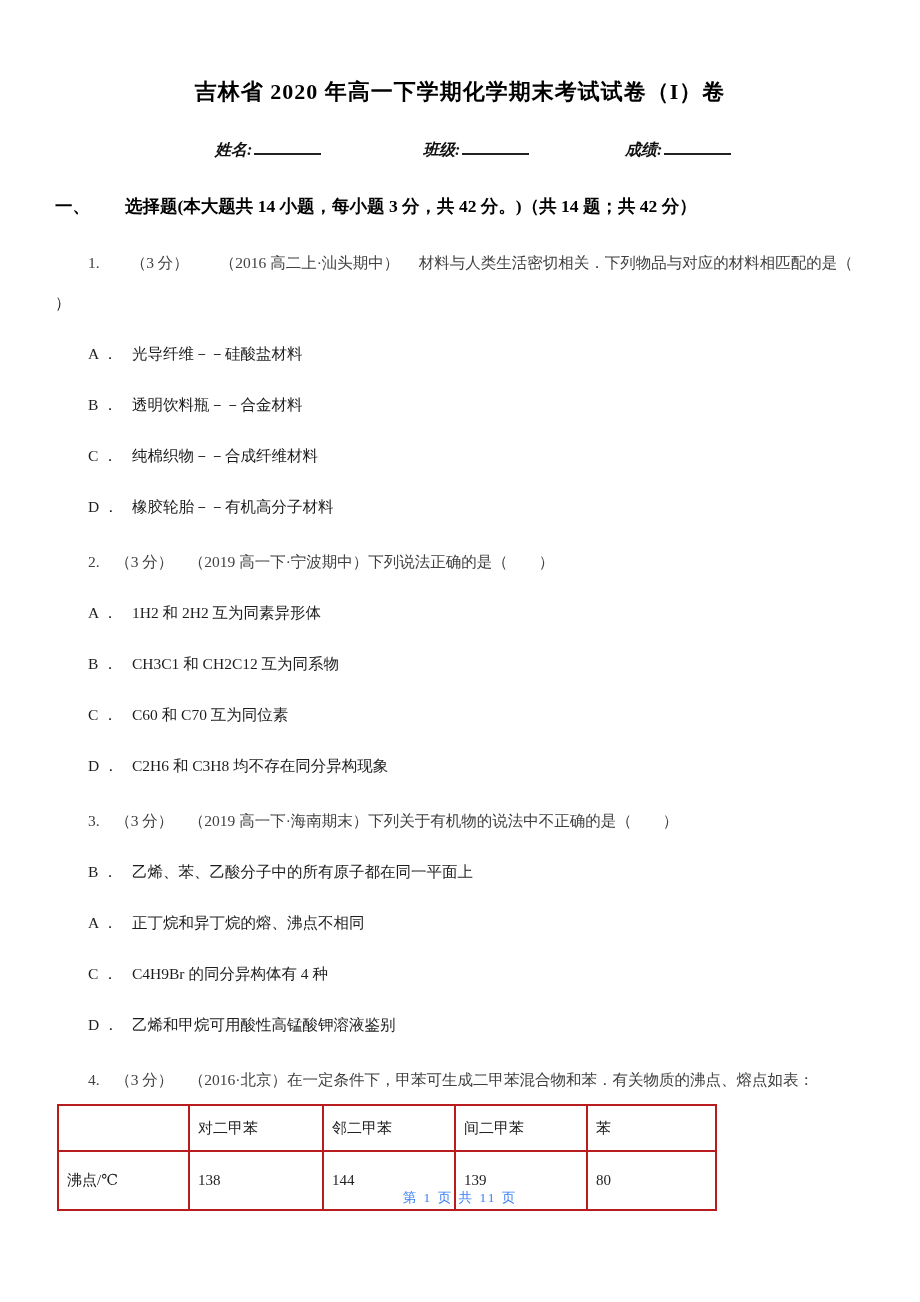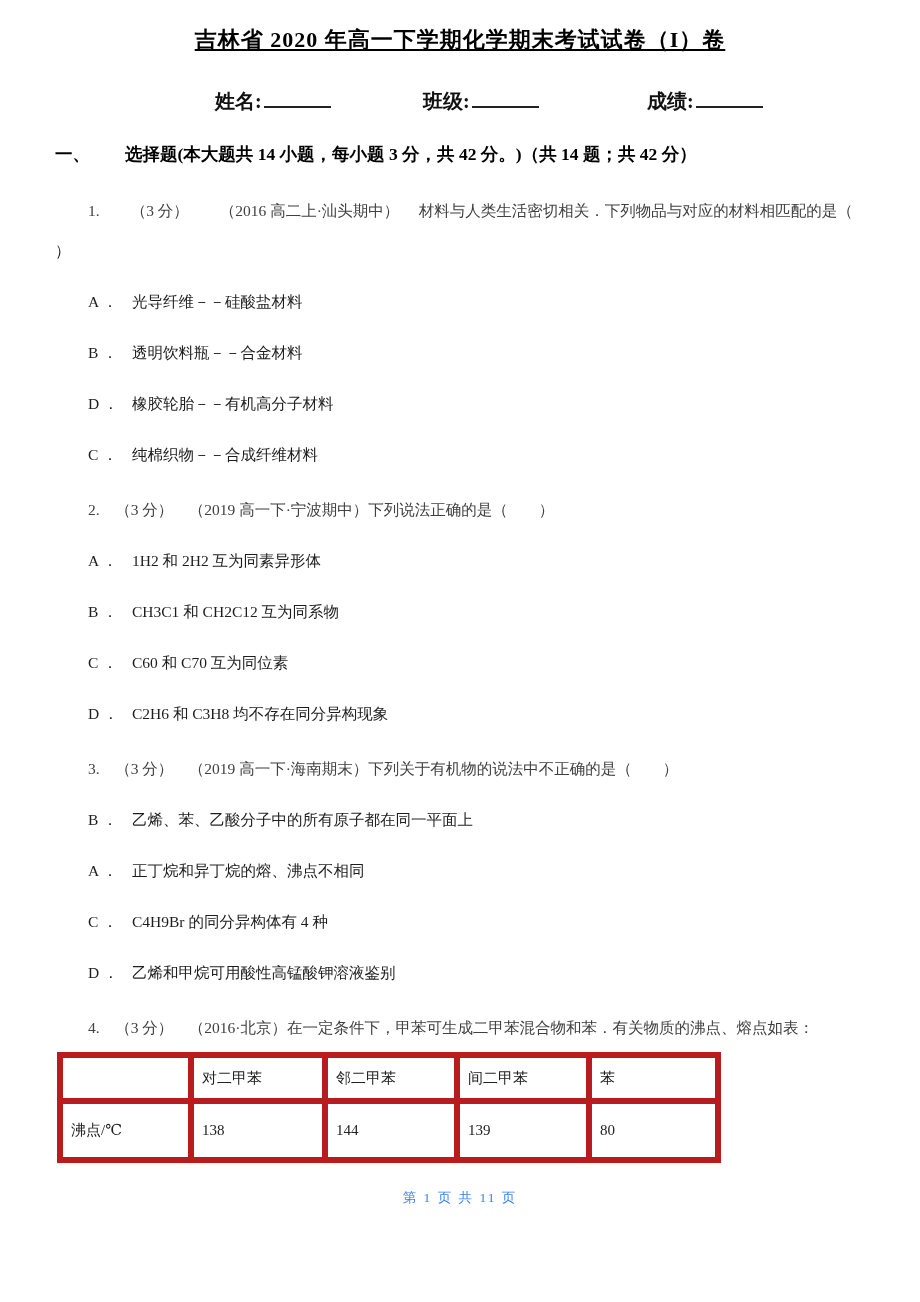--- a/index.html
+++ b/index.html
@@ -10,37 +10,36 @@
   }
   .page {
     position: relative;
     width: 920px; height: 1302px;
     background: #ffffff;
     color: #1d1d1d;
     overflow: hidden;
   }
   .title {
     margin: 0;
-    padding-top: 24px;
+    padding-top: 76px;
     text-align: center;
     font-size: 22px;
     line-height: 32px;
     font-weight: 700;
     color: #000;
     letter-spacing: 1px;
-    text-decoration: underline;
   }
   .meta { position: relative; margin-top: 32px; height: 24px; }
   .meta-field {
     position: absolute; top: 0;
-    font-size: 20px; font-weight: 700; white-space: nowrap; color: #111;
+    font-size: 16px; font-weight: 700; white-space: nowrap; color: #111; font-style: italic;
   }
   .f-name  { left: 215px; }
   .f-class { left: 423px; }
-  .f-score { left: 625px; margin-left: 22px; }
+  .f-score { left: 625px; }
   .blank {
     display: inline-block;
     width: 67px; height: 15px;
     border-bottom: 2px solid #222;
     margin-left: 2px;
     vertical-align: baseline;
   }
   .section {
     margin: 30px 0 0 55px;
     font-size: 17.5px; line-height: 24px;
@@ -62,21 +61,21 @@
     white-space: nowrap;
   }
   .opt-label { display: inline-block; width: 44px; }
   .bp-table {
     border-collapse: collapse;
     table-layout: fixed;
     width: 658px;
     margin: 14px 0 0 57px;
   }
   .bp-table td {
-    border: 6px solid #b91c1c;
+    border: 2px solid #b91c1c;
     font-size: 15px;
     padding: 0 8px;
     vertical-align: middle;
     color: #222;
     text-align: left;
     font-weight: 400;
   }
   .bp-table tr.hdr td { height: 46px; }
   .bp-table tr.dat td { height: 59px; }
   .c0 { width: 131px; } .c1 { width: 134px; } .c2 { width: 132px; }
@@ -114,24 +113,24 @@
   <div>
     <div class="q-line">1.　　（3 分）　　（2016 高二上·汕头期中）　 材料与人类生活密切相关．下列物品与对应的材料相匹配的是（</div>
     <div class="q-cont">）</div>
     <div class="opt">
       <span class="opt-label">A ．</span><span>光导纤维－－硅酸盐材料</span>
     </div>
     <div class="opt">
       <span class="opt-label">B ．</span><span>透明饮料瓶－－合金材料</span>
     </div>
     <div class="opt">
-      <span class="opt-label">D ．</span><span>橡胶轮胎－－有机高分子材料</span>
+      <span class="opt-label">C ．</span><span>纯棉织物－－合成纤维材料</span>
     </div>
     <div class="opt">
-      <span class="opt-label">C ．</span><span>纯棉织物－－合成纤维材料</span>
+      <span class="opt-label">D ．</span><span>橡胶轮胎－－有机高分子材料</span>
     </div>
   </div>
 
   <div>
     <div class="q-line">2.　（3 分）　（2019 高一下·宁波期中）下列说法正确的是（　　）</div>
     <div class="opt">
       <span class="opt-label">A ．</span><span>1H2 和 2H2 互为同素异形体</span>
     </div>
     <div class="opt">
       <span class="opt-label">B ．</span><span>CH3C1 和 CH2C12 互为同系物</span>

